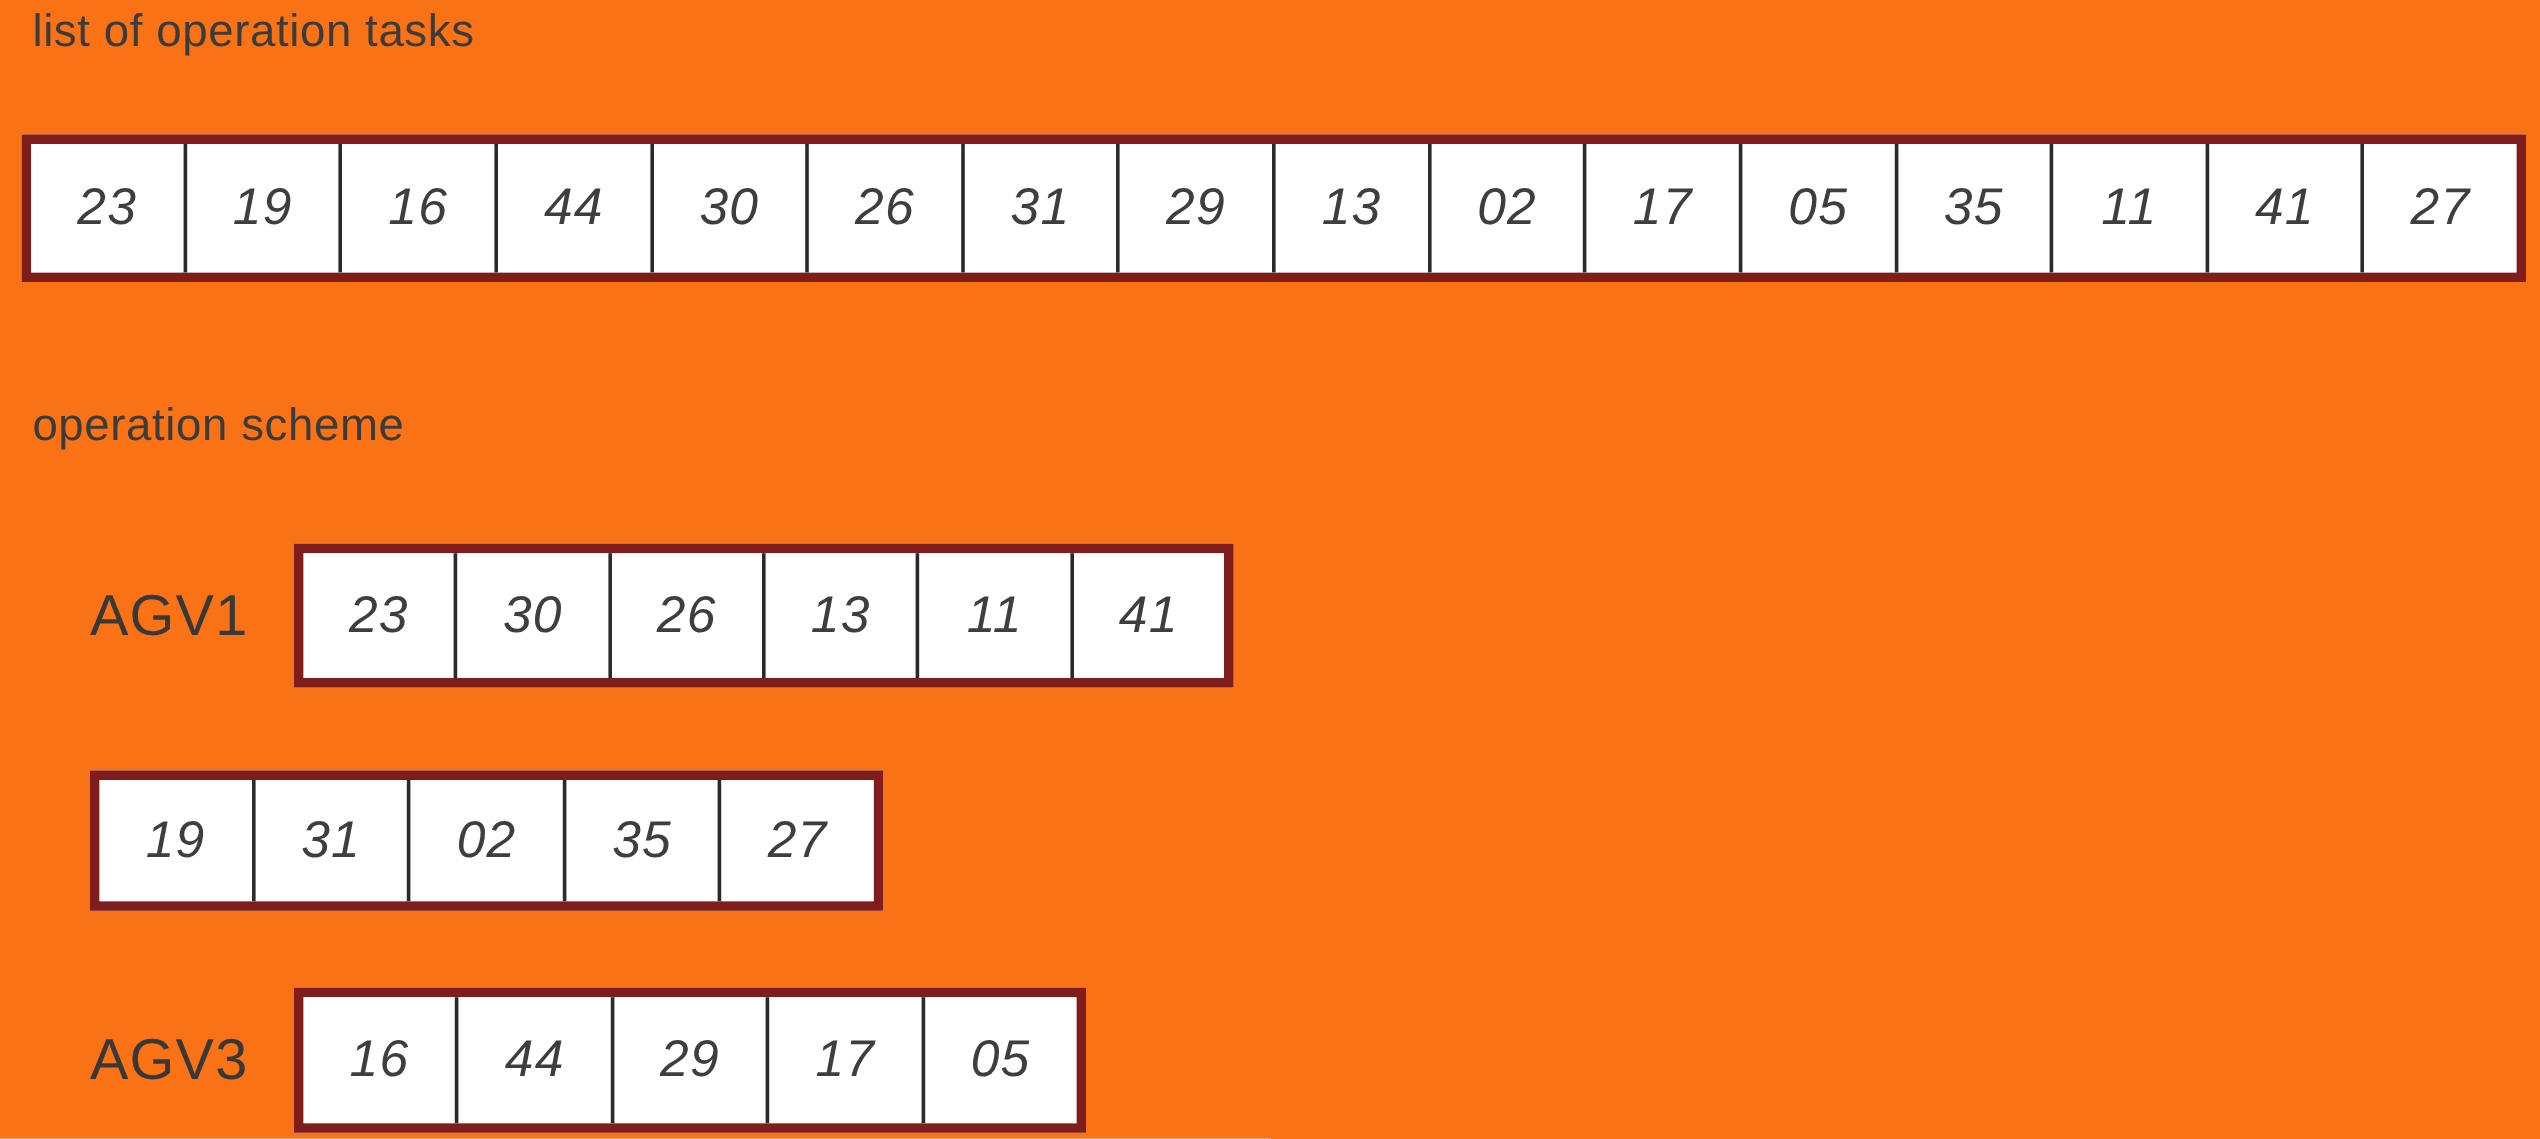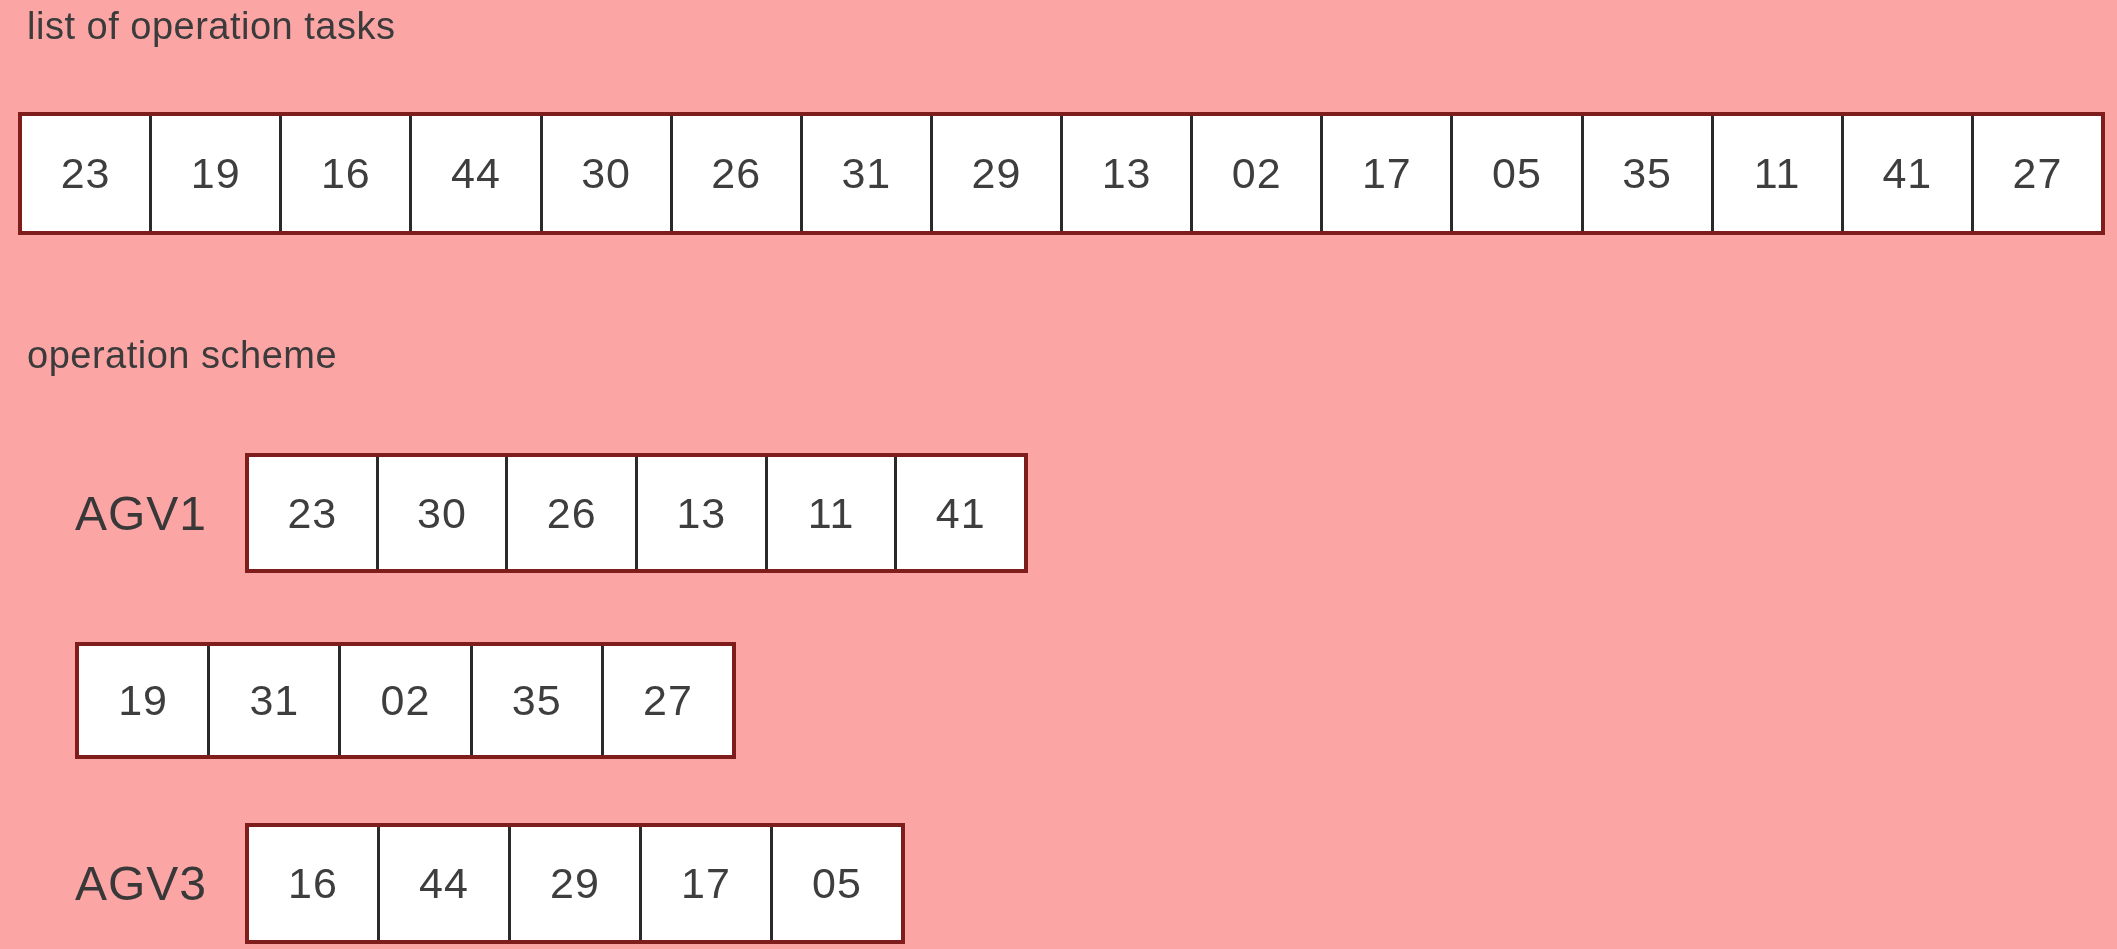--- a/index.html
+++ b/index.html
@@ -5,40 +5,41 @@
   html, body {
     margin: 0;
     padding: 0;
     background: #fdfdfd;
     font-family: "Liberation Sans", "DejaVu Sans", sans-serif;
   }
   .canvas {
     position: relative;
     width: 2117px;
     height: 949px;
-    background: #fca5a5;
+    background: #f97316;
     overflow: hidden;
   }
   .title {
     position: absolute;
     left: 27px;
     color: #3b3b3b;
     font-size: 38px;
     line-height: 1.15;
     letter-spacing: 0.5px;
     white-space: nowrap;
   }
   .title-tasks  { top: 5px; }
   .title-scheme { top: 334px; }
 
   .strip {
     display: flex;
     box-sizing: border-box;
-    border: 4px solid #7f1d1d;
+    border: 8px solid #7f1d1d;
     background: #ffffff;
+    font-style: italic;
   }
   .strip .cell {
     flex: 1 1 0;
     display: flex;
     align-items: center;
     justify-content: center;
     border-left: 3px solid #2a2a2a;
     color: #3e3e3e;
     font-size: 43px;
     letter-spacing: 1px;

